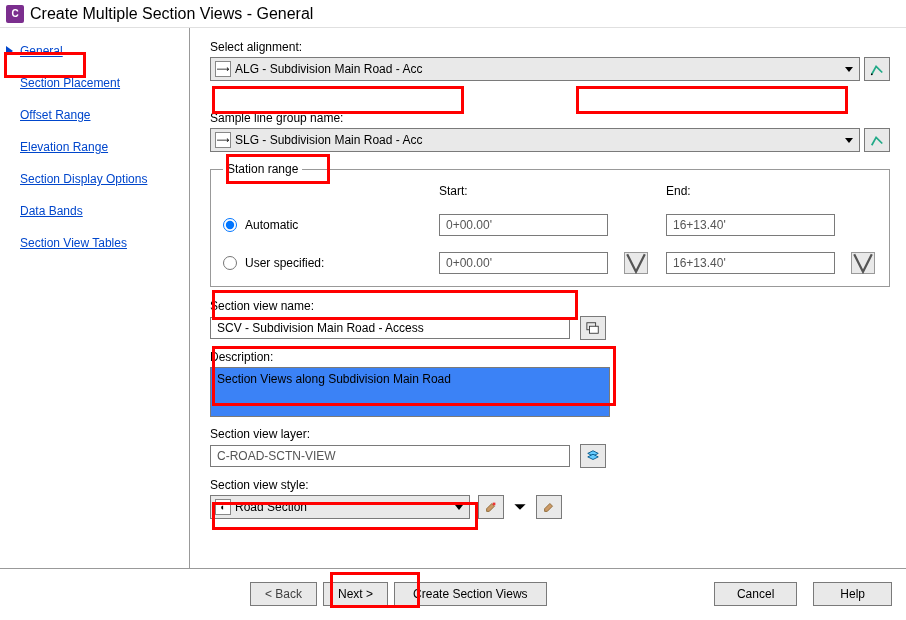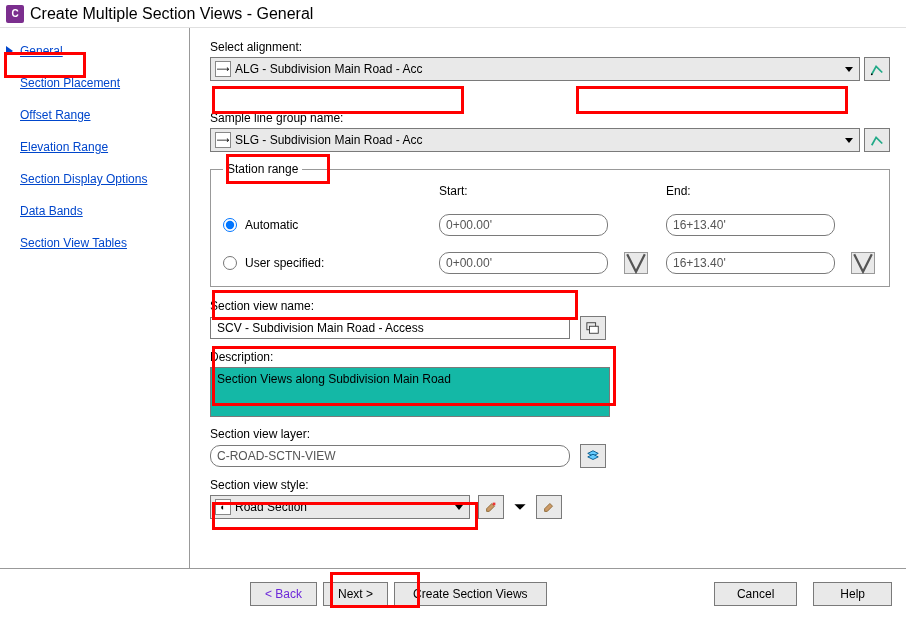--- a/index.html
+++ b/index.html
@@ -123,36 +123,36 @@
   .radio-row input[type=radio] { width:14px; height:14px; margin:0 4px 0 0; }
   .txt-input {
     height: 22px;
     border: 1px solid #7a7a7a;
     background: #fff;
     padding: 0 6px;
     width: 100%;
     font-family: inherit;
     font-size: 12px;
   }
-  .txt-input[readonly] { color: #555; border-radius: 10px; }
+  .txt-input[readonly] { color: #555; }
   .pick-btn {
     width: 24px; height: 22px;
     border: 1px solid #999;
     background: #e9e9e9;
     cursor: pointer;
     display:flex;align-items:center;justify-content:center;
   }
   .hdr-label { font-size:12px; }
 
   .full-input-row { display:flex; align-items:center; gap:6px; }
   .full-input-row .txt-input { flex: 0 0 360px; }
   .textarea {
     width: 400px; height: 50px;
     border: 1px solid #7a7a7a;
-    background: #14b8a6;
+    background: #3b82f6;
     padding: 4px 6px;
     font-family: inherit; font-size: 12px;
     resize: none;
     display:block;
   }
   .section-row { margin-bottom: 10px; }
 
   .style-row { display:flex; align-items:center; gap:4px; }
   .style-row .combo { width: 260px; }
 
@@ -169,21 +169,21 @@
     display:flex; gap:6px;
   }
   .btn {
     height: 24px;
     padding: 0 14px;
     border: 1px solid #7a7a7a;
     background: #e9e9e9;
     cursor: pointer;
     font-family: inherit; font-size:12px;
   }
-  .btn:disabled { color: #6d28d9; cursor: default; }
+  .btn:disabled { color: #404040; cursor: default; }
   .footer-right { margin-left:auto; display:flex; gap:16px; }
 
   .hl { position:absolute; border:3px solid #ff0000; pointer-events:none; z-index:100; }
 </style>
 </head>
 <body>
 
 <div class="titlebar">
   <div class="app-icon">C</div>
   <div class="titlebar-text">Create Multiple Section Views - General</div>

